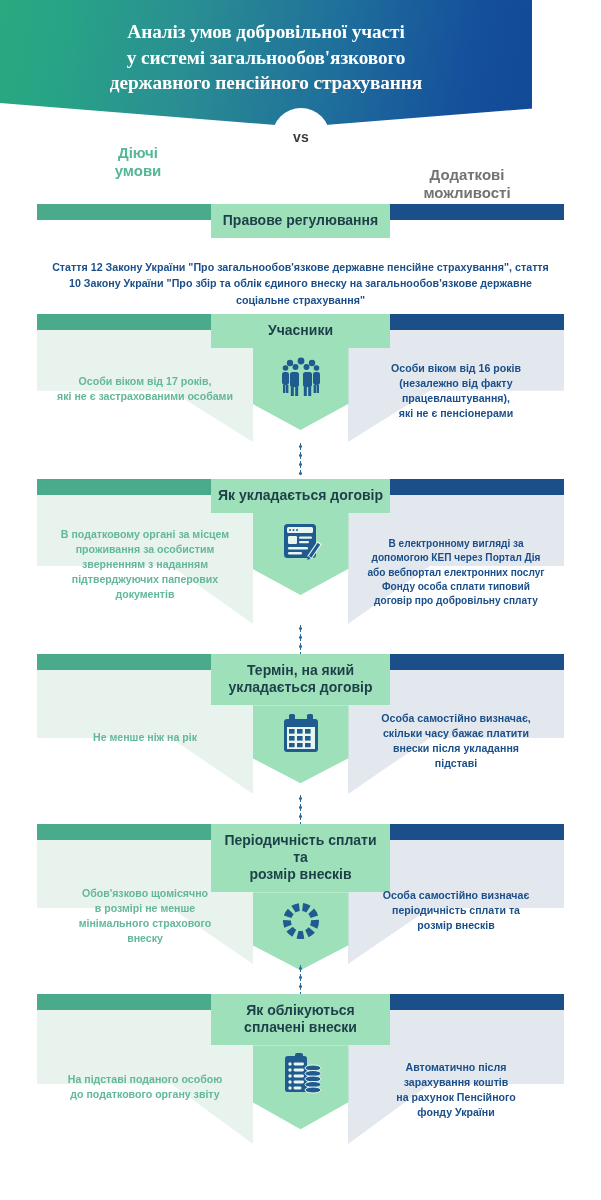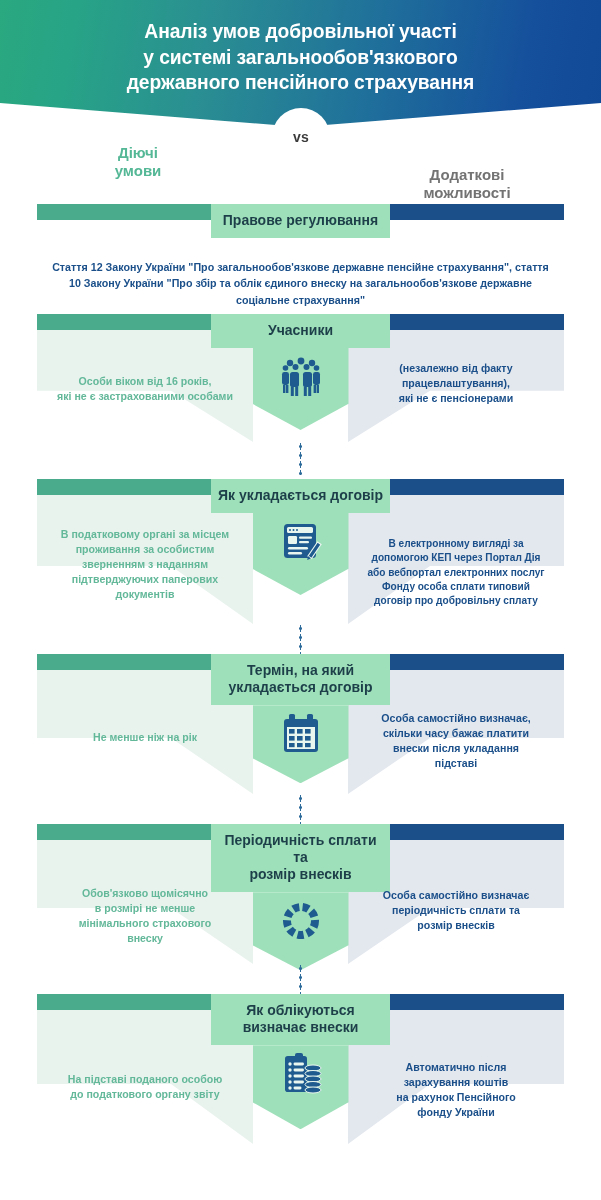--- a/index.html
+++ b/index.html
@@ -8,22 +8,23 @@
     width:601px;
     background:#ffffff;
     font-family:"Liberation Sans","DejaVu Sans",sans-serif;
     -webkit-font-smoothing:antialiased;
   }
   .page{position:relative;width:601px;min-height:1200px;background:#fff;overflow:hidden;}
 
   
   .header{
     position:relative;
-    width:601px;height:130px;
+    width:532px;height:130px;
     background:linear-gradient(100deg,#2aa87f 0%,#27a486 12%,#2a8f92 34%,#1f6f9b 62%,#15509c 86%,#114a96 100%);
+    font-family:Liberation Serif, serif;
   }
   .header-inner{
     position:absolute;inset:0;
     display:flex;align-items:flex-start;justify-content:center;
     padding-top:19px;
   }
   .header-title{
     color:#ffffff;
     font-size:19.3px;
     font-weight:bold;
@@ -212,24 +213,25 @@
                   <rect x="7" y="30" width="2.4" height="8"></rect>
                 <rect x="34.6" y="30" width="2.4" height="8"></rect>
                   <rect x="37.6" y="30" width="2.4" height="8"></rect>
               </g>
             </svg>
           </span>
         </div>
       </div>
 
       <div class="ptext left" style="top:60px">
-        <div>Особи віком від 16 років,</div>
+        <div>Особи віком від 17 років,</div>
         <div>які не є застрахованими особами</div>
       </div>
       <div class="ptext right" style="top:47px">
+        <div>Особи віком від 16 років</div>
         <div>(незалежно від факту</div>
         <div>працевлаштування),</div>
         <div>які не є пенсіонерами</div>
       </div>
 
       <div class="dots" style="top:128px;height:33px"></div>
     </div>
   </div>
 
   <div class="block">
@@ -375,21 +377,21 @@
   <div class="block">
     <div class="rail" style="--h:175px">
       <div class="panel left" style="--ph:150px"></div>
       <div class="panel right" style="--ph:150px"></div>
       <div class="strip left"></div>
       <div class="strip right"></div>
 
       <div class="center">
         <div class="center-label" style="min-height:31px">
           <span>Як облікуються</span>
-          <span>визначає внески</span>
+          <span>сплачені внески</span>
         </div>
         <div class="center-arrow" style="height:84px">
           <span class="icon-wrap">
             <svg viewBox="0 0 44 44" xmlns="http://www.w3.org/2000/svg">
               <rect x="16" y="1" width="8" height="5" rx="2" fill="#1f5b8f"></rect>
               <rect x="6" y="4" width="22" height="36" rx="2.8" fill="#1f5b8f"></rect>
               <g fill="#e9f6ef">
                 <circle cx="11" cy="12" r="1.7"></circle>
                   <rect x="14.5" y="10.6" width="10.5" height="2.8" rx="1.4"></rect>
                 <circle cx="11" cy="18" r="1.7"></circle>

